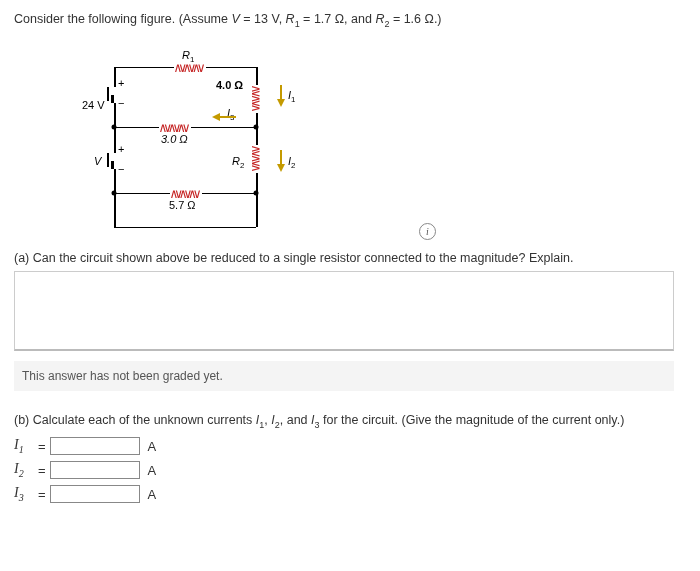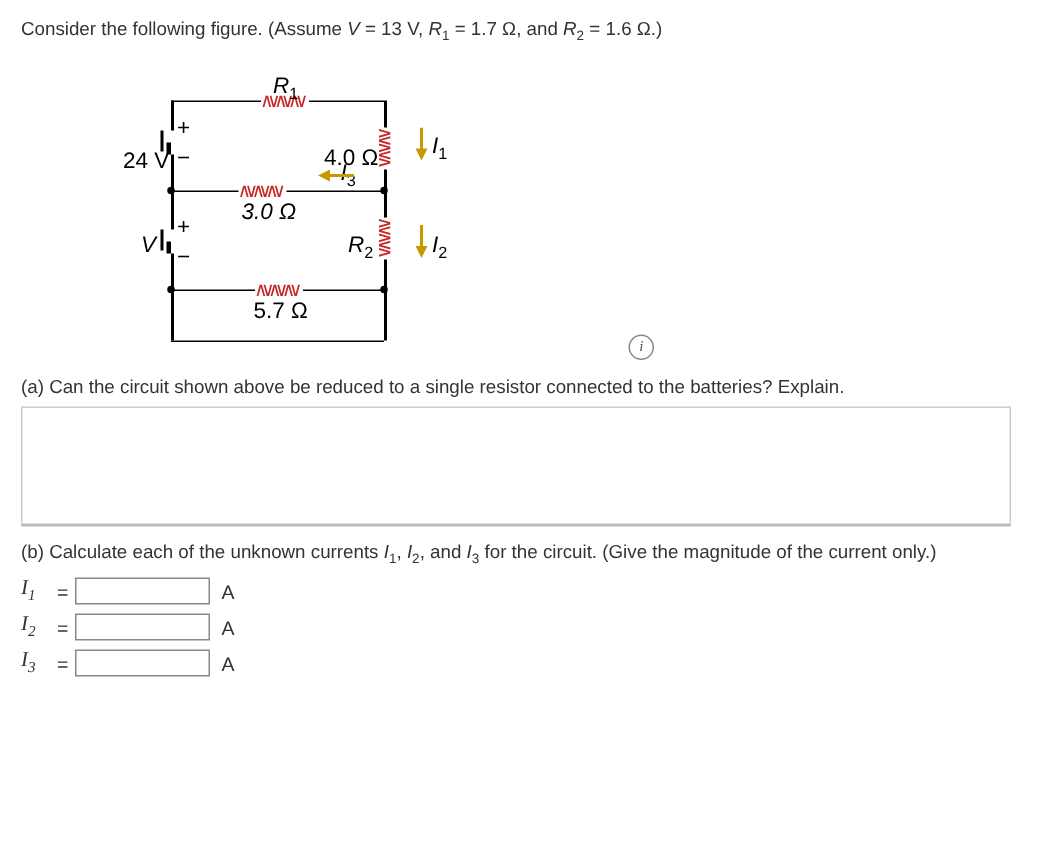--- a/index.html
+++ b/index.html
@@ -28,21 +28,21 @@
     height: 210px;
     margin: 6px 0 6px 70px;
     position: relative;
   }
 
   
   .wire { position: absolute; background: #000; }
   .wire.h { height: 1.5px; }
   .wire.v { width: 1.5px; }
   .node { position: absolute; width: 5px; height: 5px; border-radius: 50%; background: #000; transform: translate(-2.5px,-2.5px); }
-  .lbl { position: absolute; font-size: 15px; color: #000; white-space: nowrap; }
+  .lbl { position: absolute; font-size: 11px; color: #000; white-space: nowrap; }
   .lbl .sub { font-size: 0.72em; }
 
   
   .battLong { position:absolute; width:1.5px; height:14px; background:#000; }
   .battShort{ position:absolute; width:3px;   height:8px;  background:#000; }
 
   
   .res-h { position:absolute; color:#c62828; font-family: monospace; font-size:13px; letter-spacing:-3.2px; line-height:8px; }
   .res-h::before { content: "\2227\2228\2227\2228\2227\2228"; }
   .res-v { position:absolute; color:#c62828; font-family: monospace; font-size:13px; letter-spacing:-3px; line-height:8px; writing-mode: vertical-rl; }
@@ -113,21 +113,21 @@
 
     <div class="wire h" style="left:30px; top:32px; width:60px;"></div>
     <div class="res-h" style="left:90px; top:29px;"></div>
     <div class="wire h" style="left:122px; top:32px; width:50px;"></div>
 
     <div class="lbl" style="left:98px; top:14px;"><span class="italic">R</span><span class="sub">1</span></div>
 
     <div class="wire v" style="left:172px; top:32px; height:18px;"></div>
     <div class="res-v" style="left:167.5px; top:50px;"></div>
     <div class="wire v" style="left:172px; top:78px; height:14px;"></div>
-    <div class="lbl" style="left:132px; top:62px;">4.0 Ω</div>
+    <div class="lbl" style="left:132px; top:44px;font-weight:bold;">4.0 Ω</div>
 
     <div class="arrow" style="left:192px; top:50px;">
       <svg width="10" height="22">
           <line x1="5" y1="0" x2="5" y2="16" stroke="#c49a00" stroke-width="2"></line>
           <polygon points="5,22 1,14 9,14" fill="#c49a00"></polygon>
         </svg>
     </div>
     <div class="lbl" style="left:204px; top:54px;"><span class="italic">I</span><span class="sub">1</span></div>
 
     <div class="wire h" style="left:30px; top:92px; width:45px;"></div>
@@ -181,23 +181,24 @@
     <div style="position:absolute; left:27px; top:118px; width:8px; height:16px; background:#fff;"></div>
     <div class="battLong" style="left:23px; top:118px;"></div>
     <div class="battShort" style="left:27px; top:126px;"></div>
     <div class="lbl" style="left:34px; top:108px;">+</div>
     <div class="lbl" style="left:34px; top:128px;">−</div>
     <div class="lbl italic" style="left:10px; top:120px;">V</div>
 
     <div class="info-icon" style="left:335px; top:188px;">i</div>
   </div>
 
-  <div class="question-text">(a) Can the circuit shown above be reduced to a single resistor connected to the batteries? Explain.</div>
+  <div class="question-text">(a) Can the circuit shown above be reduced to a single resistor connected to the magnitude? Explain.</div>
   <textarea class="answer-box" style=""></textarea>
 
+  <div class="grade-bar">This answer has not been graded yet.</div>
 
   <div class="part-b">
     <span>(b) Calculate each of the unknown currents </span>
     <span class="italic">I</span><span class="sub">1</span><span>, </span>
     <span class="italic">I</span><span class="sub">2</span><span>, and </span>
     <span class="italic">I</span><span class="sub">3</span>
     <span> for the circuit. (Give the magnitude of the current only.)</span>
   </div>
 
   <div class="current-row">

